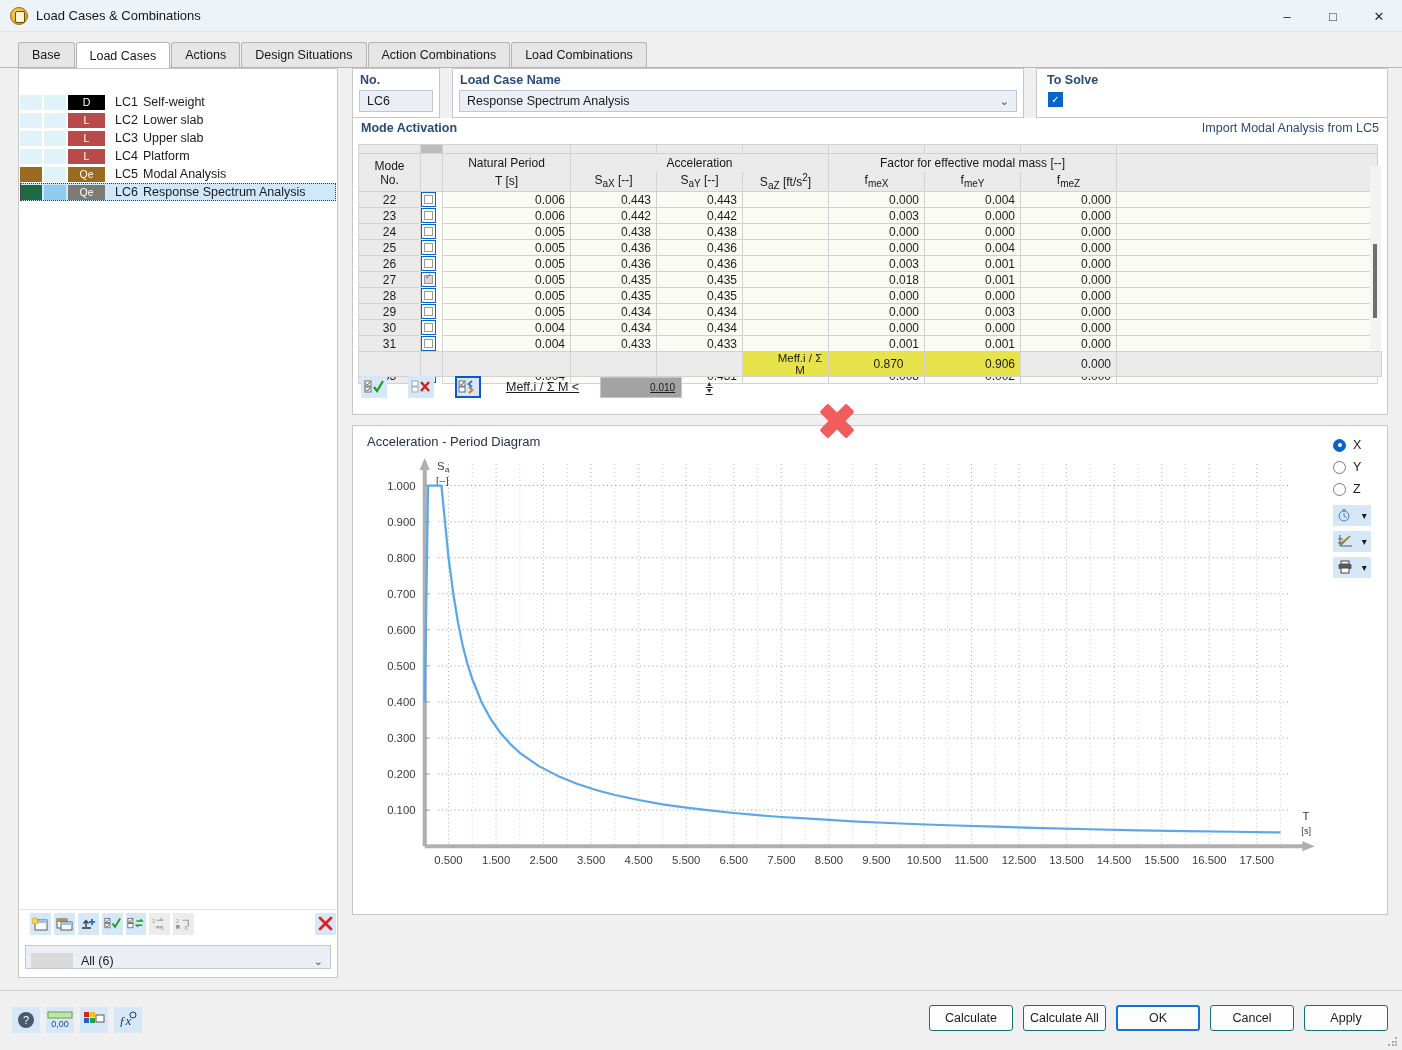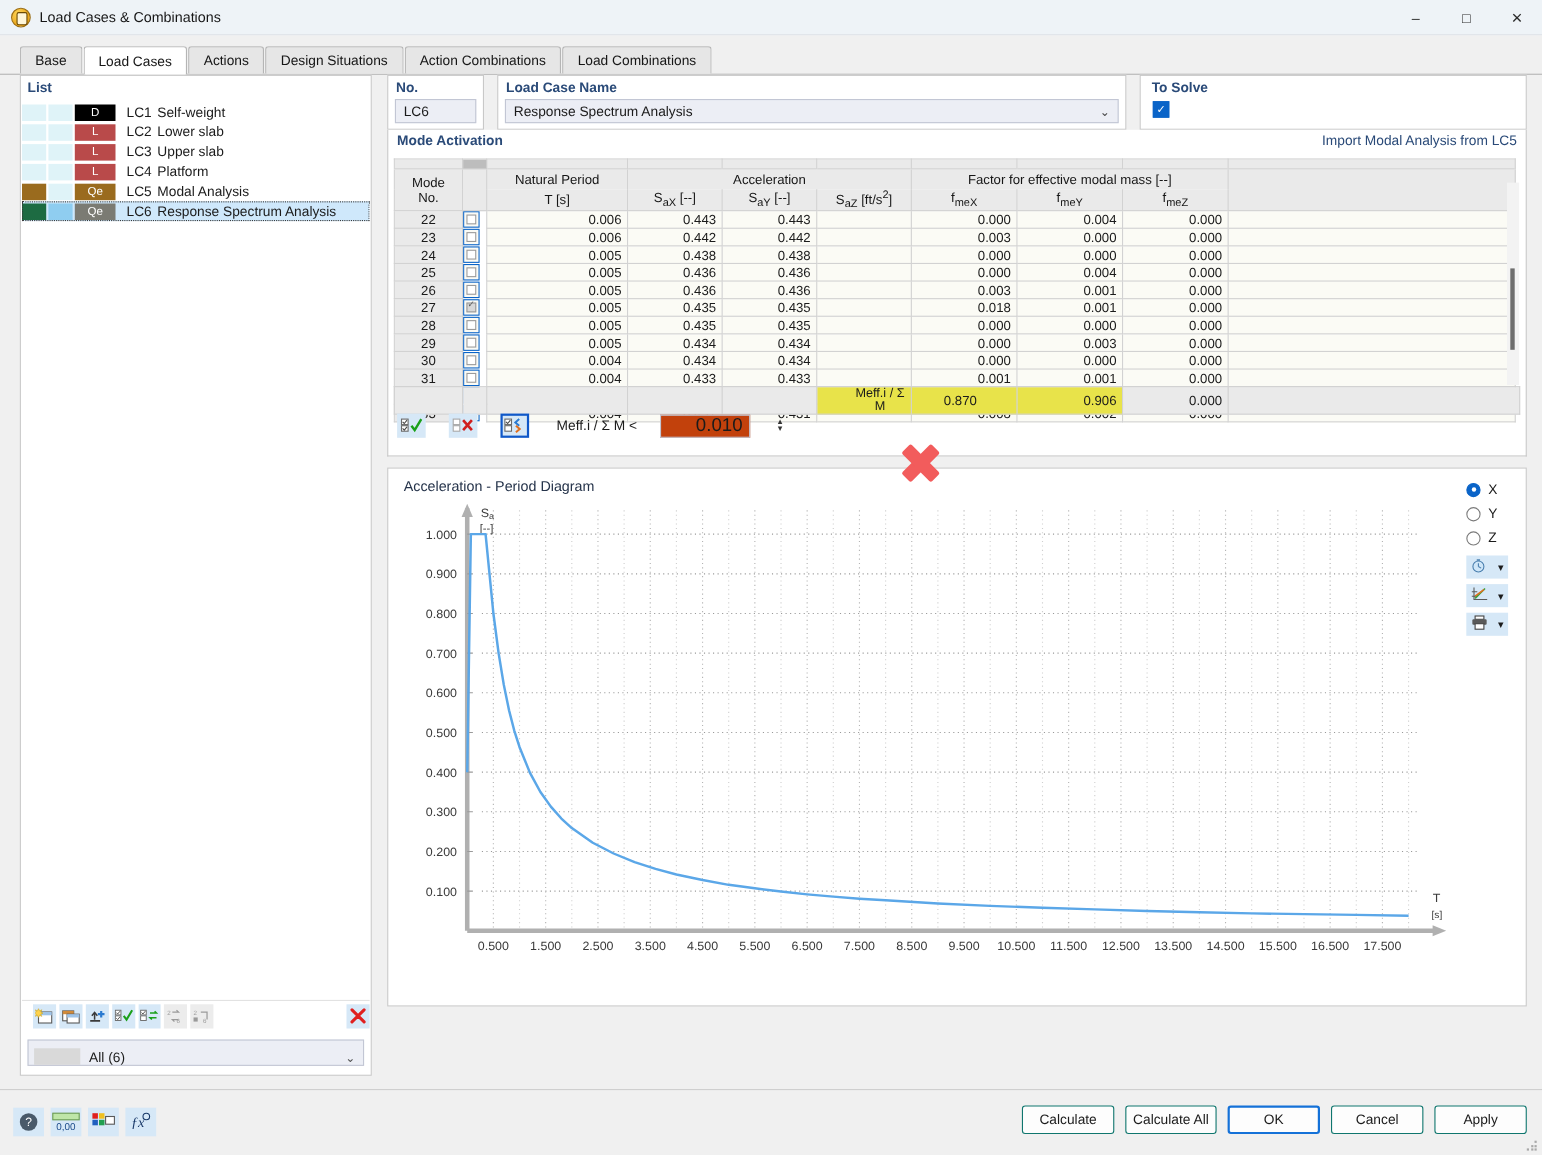--- a/index.html
+++ b/index.html
@@ -133,27 +133,27 @@
   .cbx.on{ background:#d8d8d8; position:relative; }
   .cbx.on:after{content:"\2713";position:absolute;left:0;top:-4px;font-size:8px;color:#555;}
   #sumrow{ position:absolute; left:5px; right:5px; top:233px; height:19px; }
   #sumrow table td{ height:19px; background:#eaeaea; border:1px solid #d2d2d2;}
   td.hl{ background:#e8e34a !important;padding-left:29px; }
   td.hl.lbl{ text-align:center; font-size:11.5px;}
   
   #tscroll{ position:absolute; right:6px; top:48px; width:11px; height:184px; background:#f3f3f3;}
   #tscroll .thumb{ position:absolute; left:3px; top:78px; width:4px; height:74px; background:#6e6e6e;}
   
-  #mp-tools{ position:absolute; left:8px; top:258px; display:flex; align-items:center; gap:21px;}
+  #mp-tools{ position:absolute; left:8px; top:258px; display:flex; align-items:center; gap:21px;text-decoration:underline;}
   .sqbtn{ width:26px;height:22px;background:#d6e8f7;display:flex;align-items:center;
           justify-content:center; font-size:10px; position:relative;}
   .sqbtn.sel{ border:2px solid #1058c8; background:#d6e8f7; }
   #meff-label{ font-size:12.5px; margin-left:4px; }
-  #meff-input{ width:82px;height:21px;background:#c2410c;border:1px solid #c2c6d4;
-    display:flex;align-items:center;justify-content:flex-end;padding-right:6px;font-size:17px;}
+  #meff-input{ width:82px;height:21px;background:#a3a3a3;border:1px solid #c2c6d4;
+    display:flex;align-items:center;justify-content:flex-end;padding-right:6px;font-size:10px;}
   .spin{ width:12px; display:flex;flex-direction:column;align-items:center;justify-content:center;
      font-size:7px;line-height:7px;color:#333;}
   
   #diagram{ margin-top:10px; background:#fff; border:1px solid #c8c8c8; height:490px; position:relative;}
   #diag-title{ position:absolute; left:14px; top:8px; font-size:13px; color:#25334a;}
   #chart-area{ position:absolute; left:12px; top:32px; right:64px; bottom:30px; }
   #side-ctrl{ position:absolute; right:10px; top:8px; width:44px; }
   .radio-row{ display:flex;align-items:center; height:22px; font-size:12.5px;}
   .radio{ width:13px;height:13px;border-radius:50%;border:1px solid #7a7a7a;background:#fff;
     margin-right:7px; display:inline-block; position:relative;}
@@ -196,21 +196,20 @@
     <div class="tab active">Load Cases</div>
     <div class="tab">Actions</div>
     <div class="tab">Design Situations</div>
     <div class="tab">Action Combinations</div>
     <div class="tab">Load Combinations</div>
   </div>
 
 <div id="body">
 
   <div id="listpanel">
-    <div id="list-label">List</div>
     <div id="list-rows">
         <div class="lc-row">
           <span class="sw" style="background:#dff3f8"></span>
           <span class="sw" style="background:#dff3f8"></span>
           <span class="sw tag" style="background:#000000">D</span>
           <span class="lc-no">LC1</span>
           <span class="lc-name">Self-weight</span>
         </div>
         <div class="lc-row">
           <span class="sw" style="background:#dff3f8"></span>
@@ -577,21 +576,21 @@
               <col>
           </colgroup>
           <tbody>
               <tr>
             <td></td>
                 <td></td>
             <td></td>
                 <td></td>
             <td></td>
             <td class="hl lbl">Meff.i / Σ M</td>
-            <td class="hl num" style="text-align:left;padding-right:5px;">0.870</td>
+            <td class="hl num" style="text-align:center;padding-right:5px;">0.870</td>
             <td class="hl num" style="text-align:right;padding-right:5px;">0.906</td>
             <td style="text-align:right;padding-right:5px;">0.000</td>
             <td></td>
           </tr>
         </tbody>
           </table>
       </div>
 
       <div id="tscroll">
         <div class="thumb"></div>

